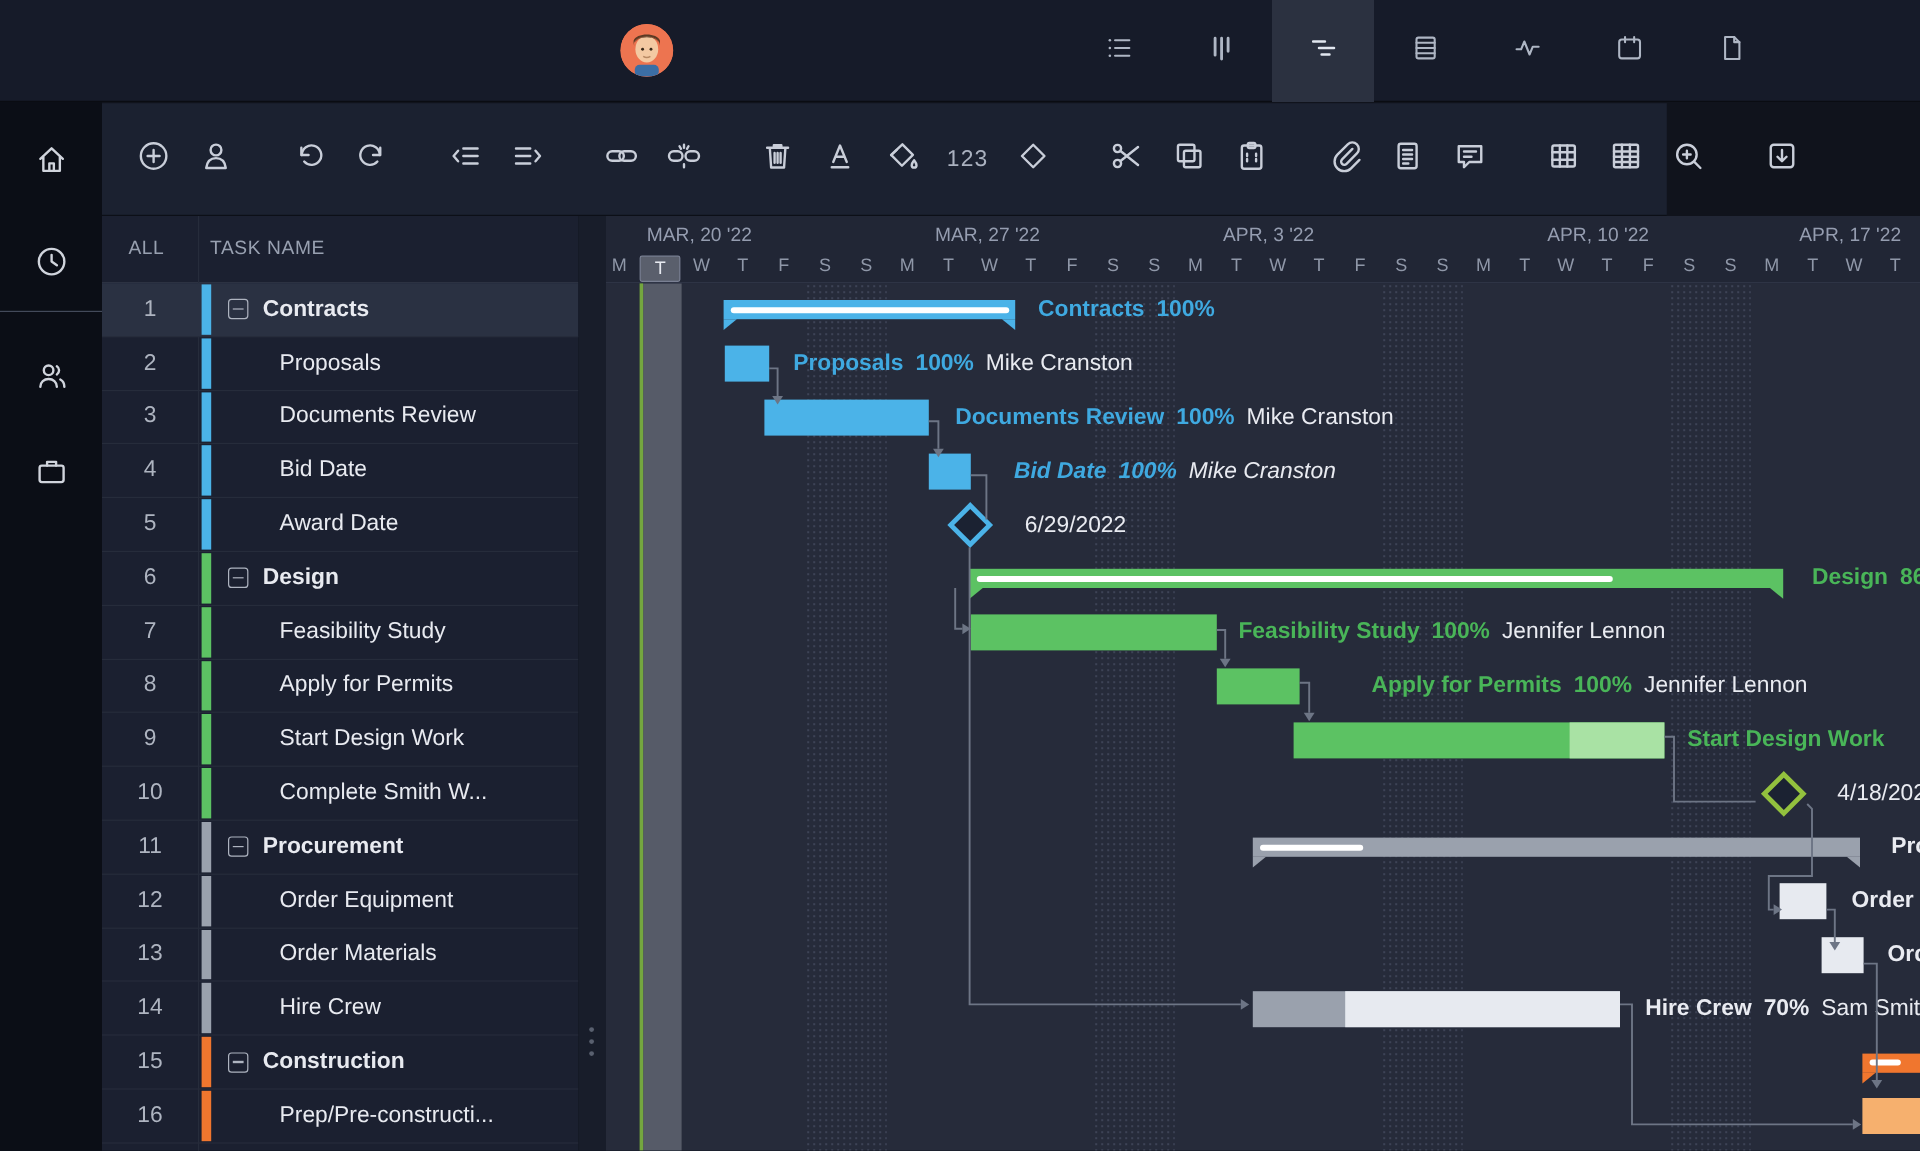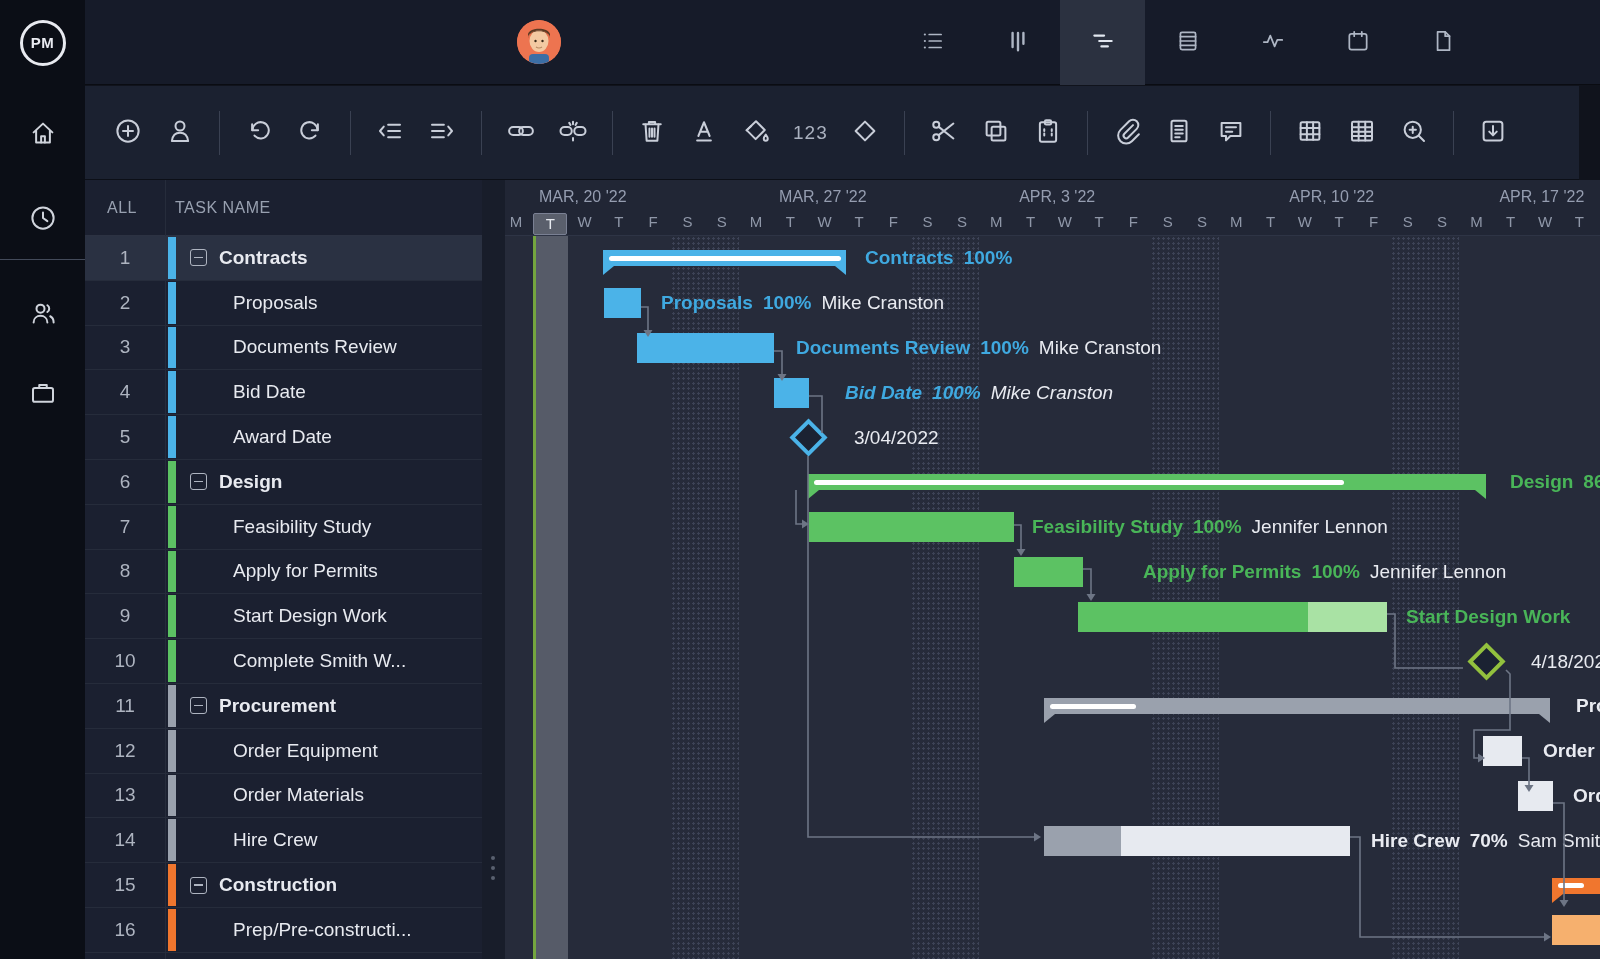--- a/index.html
+++ b/index.html
@@ -13,21 +13,21 @@
   #logo-circle { width:46px; height:46px; border:3px solid #e8eaf0; border-radius:50%; display:flex; align-items:center; justify-content:center;
     color:#e8eaf0; font-size:15px; font-weight:bold; letter-spacing:.5px; }
   #project-title { position:absolute; left:116px; top:26px; font-size:29px; color:#c7ccd8; font-weight:500; }
   #avatar { position:absolute; left:517px; top:20px; width:44px; height:44px; border-radius:50%; background:#ed7450; overflow:hidden; }
   #nav { position:absolute; left:890px; top:0; height:85px; display:flex; }
   .nav-slot { width:85px; height:85px; display:flex; align-items:center; justify-content:center; color:#aeb6c4; cursor:pointer; }
   .nav-slot.active { background:#2b3140; color:#e2e7f0; }
   .nav-slot svg { width:26px; height:26px; }
 
   
-  #toolbar { position:absolute; left:85px; top:86px; width:1494px; height:94px; background:#1b2130; border-bottom:1px solid #0c0f17;
+  #toolbar { position:absolute; left:85px; top:86px; width:1304px; height:94px; background:#1b2130; border-bottom:1px solid #0c0f17;
     display:flex; align-items:center; padding-left:28px; }
   .tb-group { display:flex; align-items:center; gap:22px; }
   .tb-divider { width:1px; height:44px; background:#3a4152; margin:0 24px; }
   .tb-btn { color:#c9ced9; display:flex; align-items:center; justify-content:center; cursor:pointer; }
   .tb-btn svg { width:30px; height:30px; }
   .tb-btn.txt { font-size:19px; color:#aab1bf; letter-spacing:1px; }
 
   
   #sidebar { position:absolute; left:0; top:85px; width:85px; height:874px; background:#0b0e16; }
   .sb-icon { position:absolute; left:0; width:85px; height:60px; display:flex; align-items:center; justify-content:center; color:#d0d4dc; cursor:pointer; }
@@ -79,23 +79,20 @@
   .glabel .gpct { font-weight:bold; margin-left:10px; }
   .glabel .gwho { color:#e9ebf1; margin-left:10px; }
   #connectors { position:absolute; left:0; top:0; pointer-events:none; }
 </style>
 </head>
 <body>
 
 <div id="app">
 
   <div id="header">
-    <div id="logo-box">
-      <div id="logo-circle">PM</div>
-    </div>
     <div id="avatar">
       <svg viewBox="0 0 44 44" width="44" height="44">
         <circle cx="22" cy="22" r="22" fill="#ed7450"></circle>
         <ellipse cx="22" cy="21" rx="9.5" ry="11" fill="#f3c9a2"></ellipse>
         <path d="M11 18 C11 8 33 8 33 18 L33 14 C31 7 13 7 11 14 Z" fill="#5b3a24"></path>
         <path d="M11.5 19 C10 8.5 34 8.5 32.5 19 C33 12 26 10.5 22 10.5 C18 10.5 11 12 11.5 19 Z" fill="#5b3a24"></path>
         <rect x="12" y="34" width="20" height="10" rx="4" fill="#3b6ea5"></rect>
         <circle cx="18.5" cy="21" r="1.2" fill="#3a2a1a"></circle>
         <circle cx="25.5" cy="21" r="1.2" fill="#3a2a1a"></circle>
         <path d="M19 27 q3 2 6 0" stroke="#b98a64" stroke-width="1.2" fill="none"></path>
@@ -523,21 +520,21 @@
           <div class="sline" style="left:6px;width:232px"></div>
         </div>
         <div class="glabel" style="left: 360px; top: 67.4px;"><span class="gname" style="color:#3fa9e0">Contracts</span><span class="gpct" style="color:#3fa9e0">100%</span></div>
         <div class="bar-task" style="left: 99px; width: 37px; top: 108.2px; background: rgb(75, 179, 232);"></div>
         <div class="glabel" style="left: 156px; top: 112.2px;"><span class="gname" style="color:#3fa9e0">Proposals</span><span class="gpct" style="color:#3fa9e0">100%</span><span class="gwho">Mike Cranston</span></div>
         <div class="bar-task" style="left: 132px; width: 137px; top: 153px; background: rgb(75, 179, 232);"></div>
         <div class="glabel" style="left: 291px; top: 157px;"><span class="gname" style="color:#3fa9e0">Documents Review</span><span class="gpct" style="color:#3fa9e0">100%</span><span class="gwho">Mike Cranston</span></div>
         <div class="bar-task" style="left: 269px; width: 35px; top: 197.8px; background: rgb(75, 179, 232);"></div>
         <div class="glabel" style="left: 340px; top: 201.8px; font-style: italic;"><span class="gname" style="color:#3fa9e0">Bid Date</span><span class="gpct" style="color:#3fa9e0">100%</span><span class="gwho">Mike Cranston</span></div>
         <div class="milestone" style="left: 289.5px; top: 244.1px; --c: #4bb3e8;"></div>
-        <div class="glabel" style="left: 349px; top: 246.6px;"><span class="gwho" style="margin-left:0">3/04/2022</span></div>
+        <div class="glabel" style="left: 349px; top: 246.6px;"><span class="gwho" style="margin-left:0">6/29/2022</span></div>
         <div class="bar-summary" style="left: 303px; width: 678px; top: 294.4px; background: rgb(92, 194, 99); --c: #5cc263;">
           <div class="sline" style="left:6px;width:530px"></div>
         </div>
         <div class="glabel" style="left: 1005px; top: 291.4px;"><span class="gname" style="color:#49b558">Design</span><span class="gpct" style="color:#49b558">86%</span></div>
         <div class="bar-task" style="left: 304px; width: 205px; top: 332.2px; background: rgb(92, 194, 99);"></div>
         <div class="glabel" style="left: 527px; top: 336.2px;"><span class="gname" style="color:#49b558">Feasibility Study</span><span class="gpct" style="color:#49b558">100%</span><span class="gwho">Jennifer Lennon</span></div>
         <div class="bar-task" style="left: 509px; width: 69px; top: 377px; background: rgb(92, 194, 99);"></div>
         <div class="glabel" style="left: 627px; top: 381px; margin-left: 11px;"><span class="gname" style="color:#49b558">Apply for Permits</span><span class="gpct" style="color:#49b558">100%</span><span class="gwho">Jennifer Lennon</span></div>
         <div class="bar-task" style="left: 573px; width: 309px; top: 421.8px; background: rgb(92, 194, 99);">
           <div class="rest" style="width:79px;background:#a9e2a4"></div>

